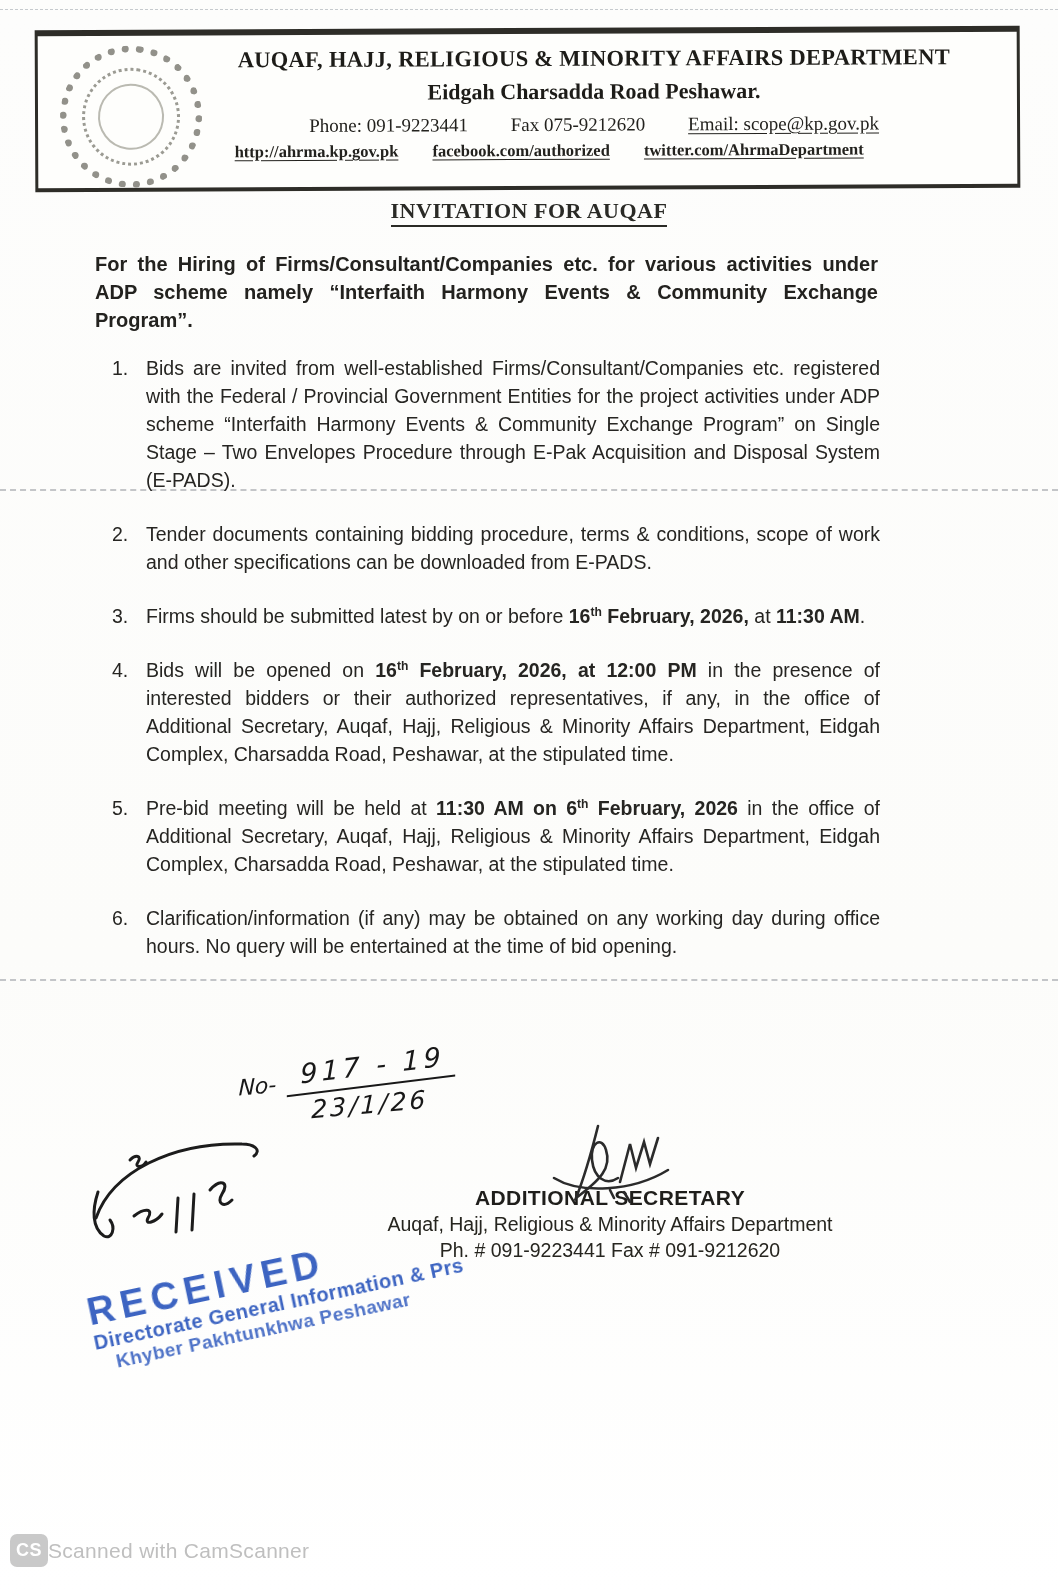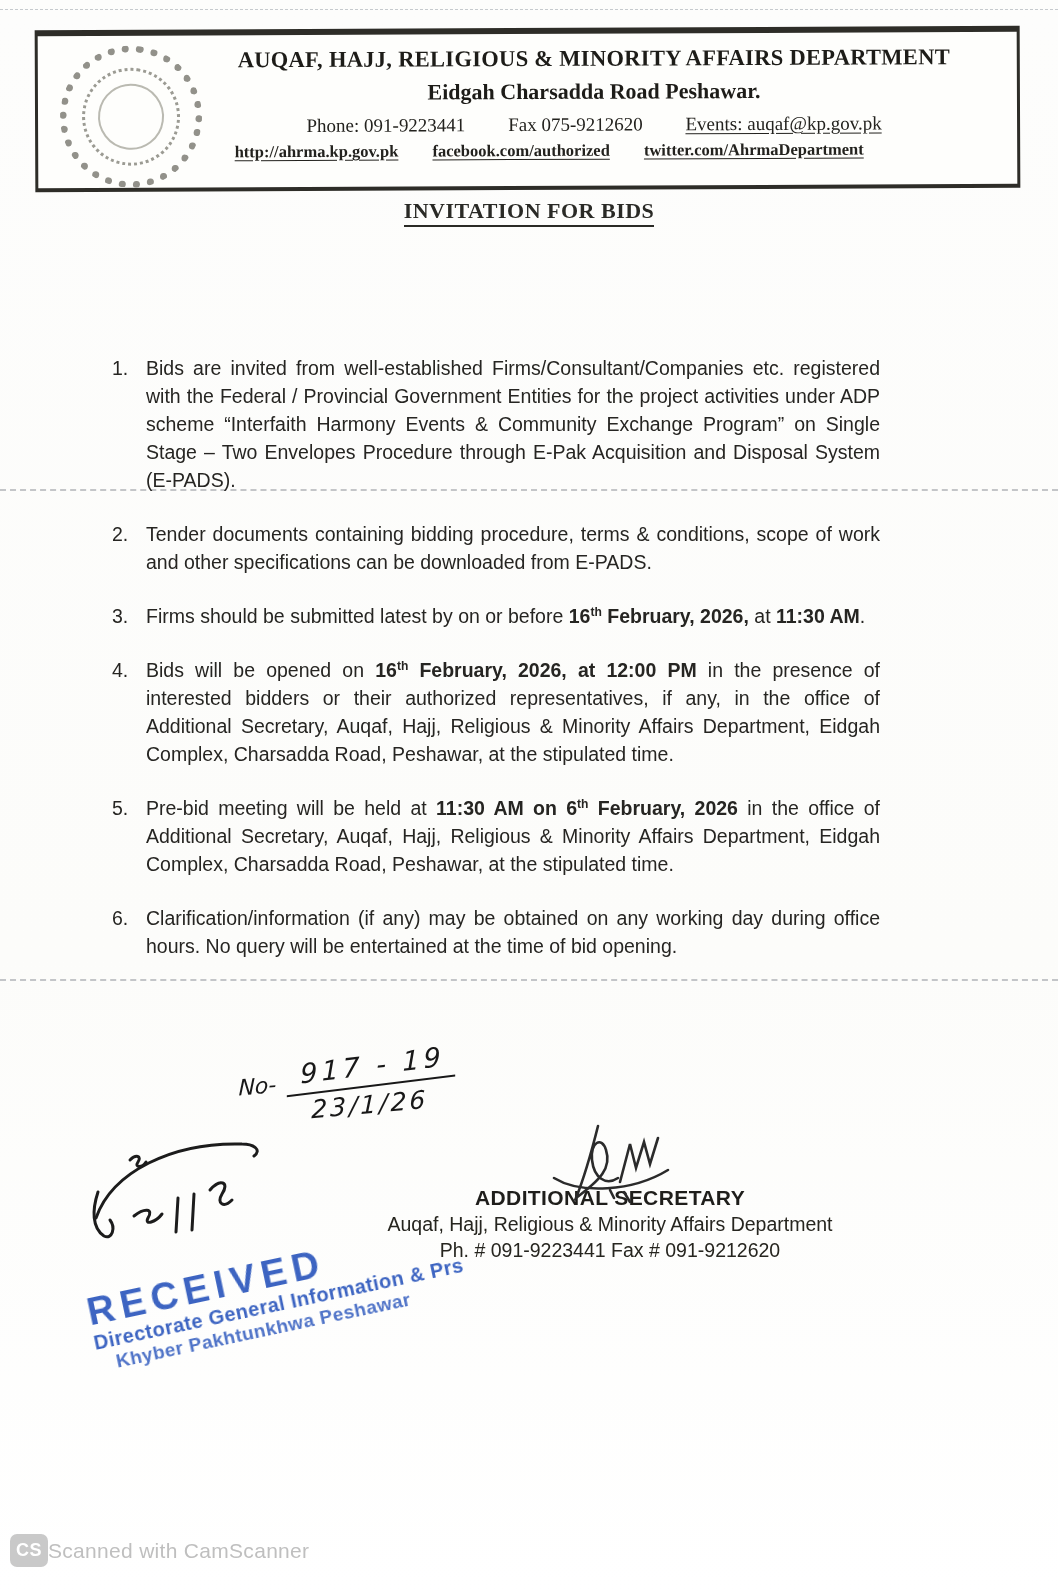--- a/index.html
+++ b/index.html
@@ -120,34 +120,35 @@
       <div class="seal-mid">
           <div class="seal-core"></div>
         </div>
     </div>
     <div class="header-text">
       <div class="dept-name">AUQAF, HAJJ, RELIGIOUS &amp; MINORITY AFFAIRS DEPARTMENT</div>
       <div class="dept-addr">Eidgah Charsadda Road Peshawar.</div>
       <div class="contact-line">
         <span>Phone: 091-9223441</span><span class="gap"></span>
         <span>Fax 075-9212620</span><span class="gap"></span>
-        <span class="u">Events: auqaf@kp.gov.pk</span>
+        <span class="u">Email: scope@kp.gov.pk</span>
       </div>
       <div class="web-line">
         <span class="u">http://ahrma.kp.gov.pk</span><span class="gap"></span>
         <span class="u">facebook.com/authorized</span><span class="gap"></span>
         <span class="u">twitter.com/AhrmaDepartment</span>
       </div>
     </div>
   </div>
 
   <div class="doc-title">
-    <span>INVITATION FOR BIDS</span>
-  </div>
-
+    <span>INVITATION FOR AUQAF</span>
+  </div>
+
+  <p class="intro">For the Hiring of Firms/Consultant/Companies etc. for various activities under ADP scheme namely “Interfaith Harmony Events &amp; Community Exchange Program”.</p>
 
   <ol class="items">
       <li>
         <span class="num">1.</span>
         <span class="txt"><span>Bids are invited from well-established Firms/Consultant/Companies etc. registered with the Federal / Provincial Government Entities for the project activities under ADP scheme “Interfaith Harmony Events &amp; Community Exchange Program” on Single Stage – Two Envelopes Procedure through E-Pak Acquisition and Disposal System (E-PADS).</span></span>
       </li>
       <li>
         <span class="num">2.</span>
         <span class="txt"><span>Tender documents containing bidding procedure, terms &amp; conditions, scope of work and other specifications can be downloaded from E-PADS.</span></span>
       </li>

